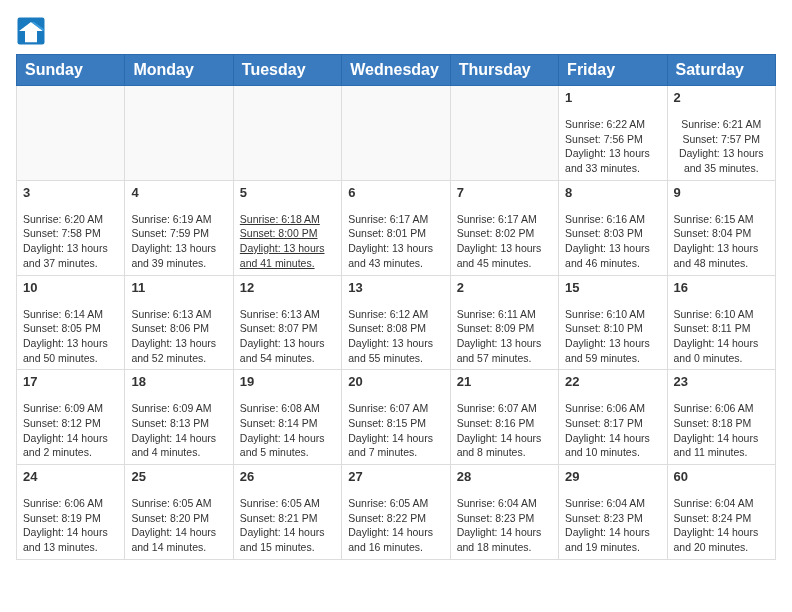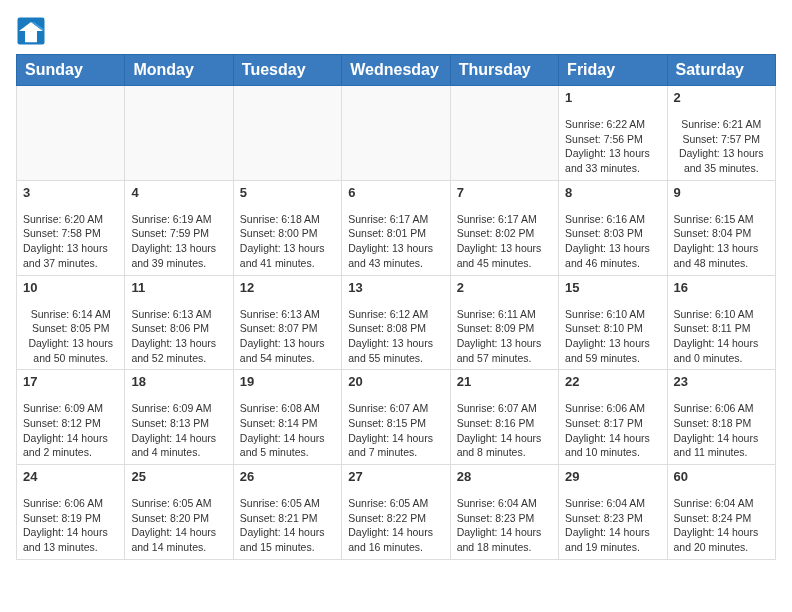--- a/index.html
+++ b/index.html
@@ -151,21 +151,21 @@
         </td>
         <td>
           <span class="day-num">4</span>
           <div class="day-info" style="white-space: pre-line;">Sunrise: 6:19 AM
 Sunset: 7:59 PM
 Daylight: 13 hours
 and 39 minutes.</div>
         </td>
         <td>
           <span class="day-num">5</span>
-          <div class="day-info" style="white-space: pre-line;">Sunrise: 6:18 AM
+          <div class="day-info" style="white-space: pre-line; text-decoration: underline;">Sunrise: 6:18 AM
 Sunset: 8:00 PM
 Daylight: 13 hours
 and 41 minutes.</div>
         </td>
         <td>
           <span class="day-num">6</span>
           <div class="day-info" style="white-space: pre-line;">Sunrise: 6:17 AM
 Sunset: 8:01 PM
 Daylight: 13 hours
 and 43 minutes.</div>
@@ -188,21 +188,21 @@
           <span class="day-num">9</span>
           <div class="day-info" style="white-space: pre-line;">Sunrise: 6:15 AM
 Sunset: 8:04 PM
 Daylight: 13 hours
 and 48 minutes.</div>
         </td>
       </tr>
       <tr>
         <td>
           <span class="day-num">10</span>
-          <div class="day-info" style="white-space: pre-line; text-align: center;">Sunrise: 6:14 AM
+          <div class="day-info" style="white-space: pre-line;">Sunrise: 6:14 AM
 Sunset: 8:05 PM
 Daylight: 13 hours
 and 50 minutes.</div>
         </td>
         <td>
           <span class="day-num">11</span>
           <div class="day-info" style="white-space: pre-line;">Sunrise: 6:13 AM
 Sunset: 8:06 PM
 Daylight: 13 hours
 and 52 minutes.</div>

